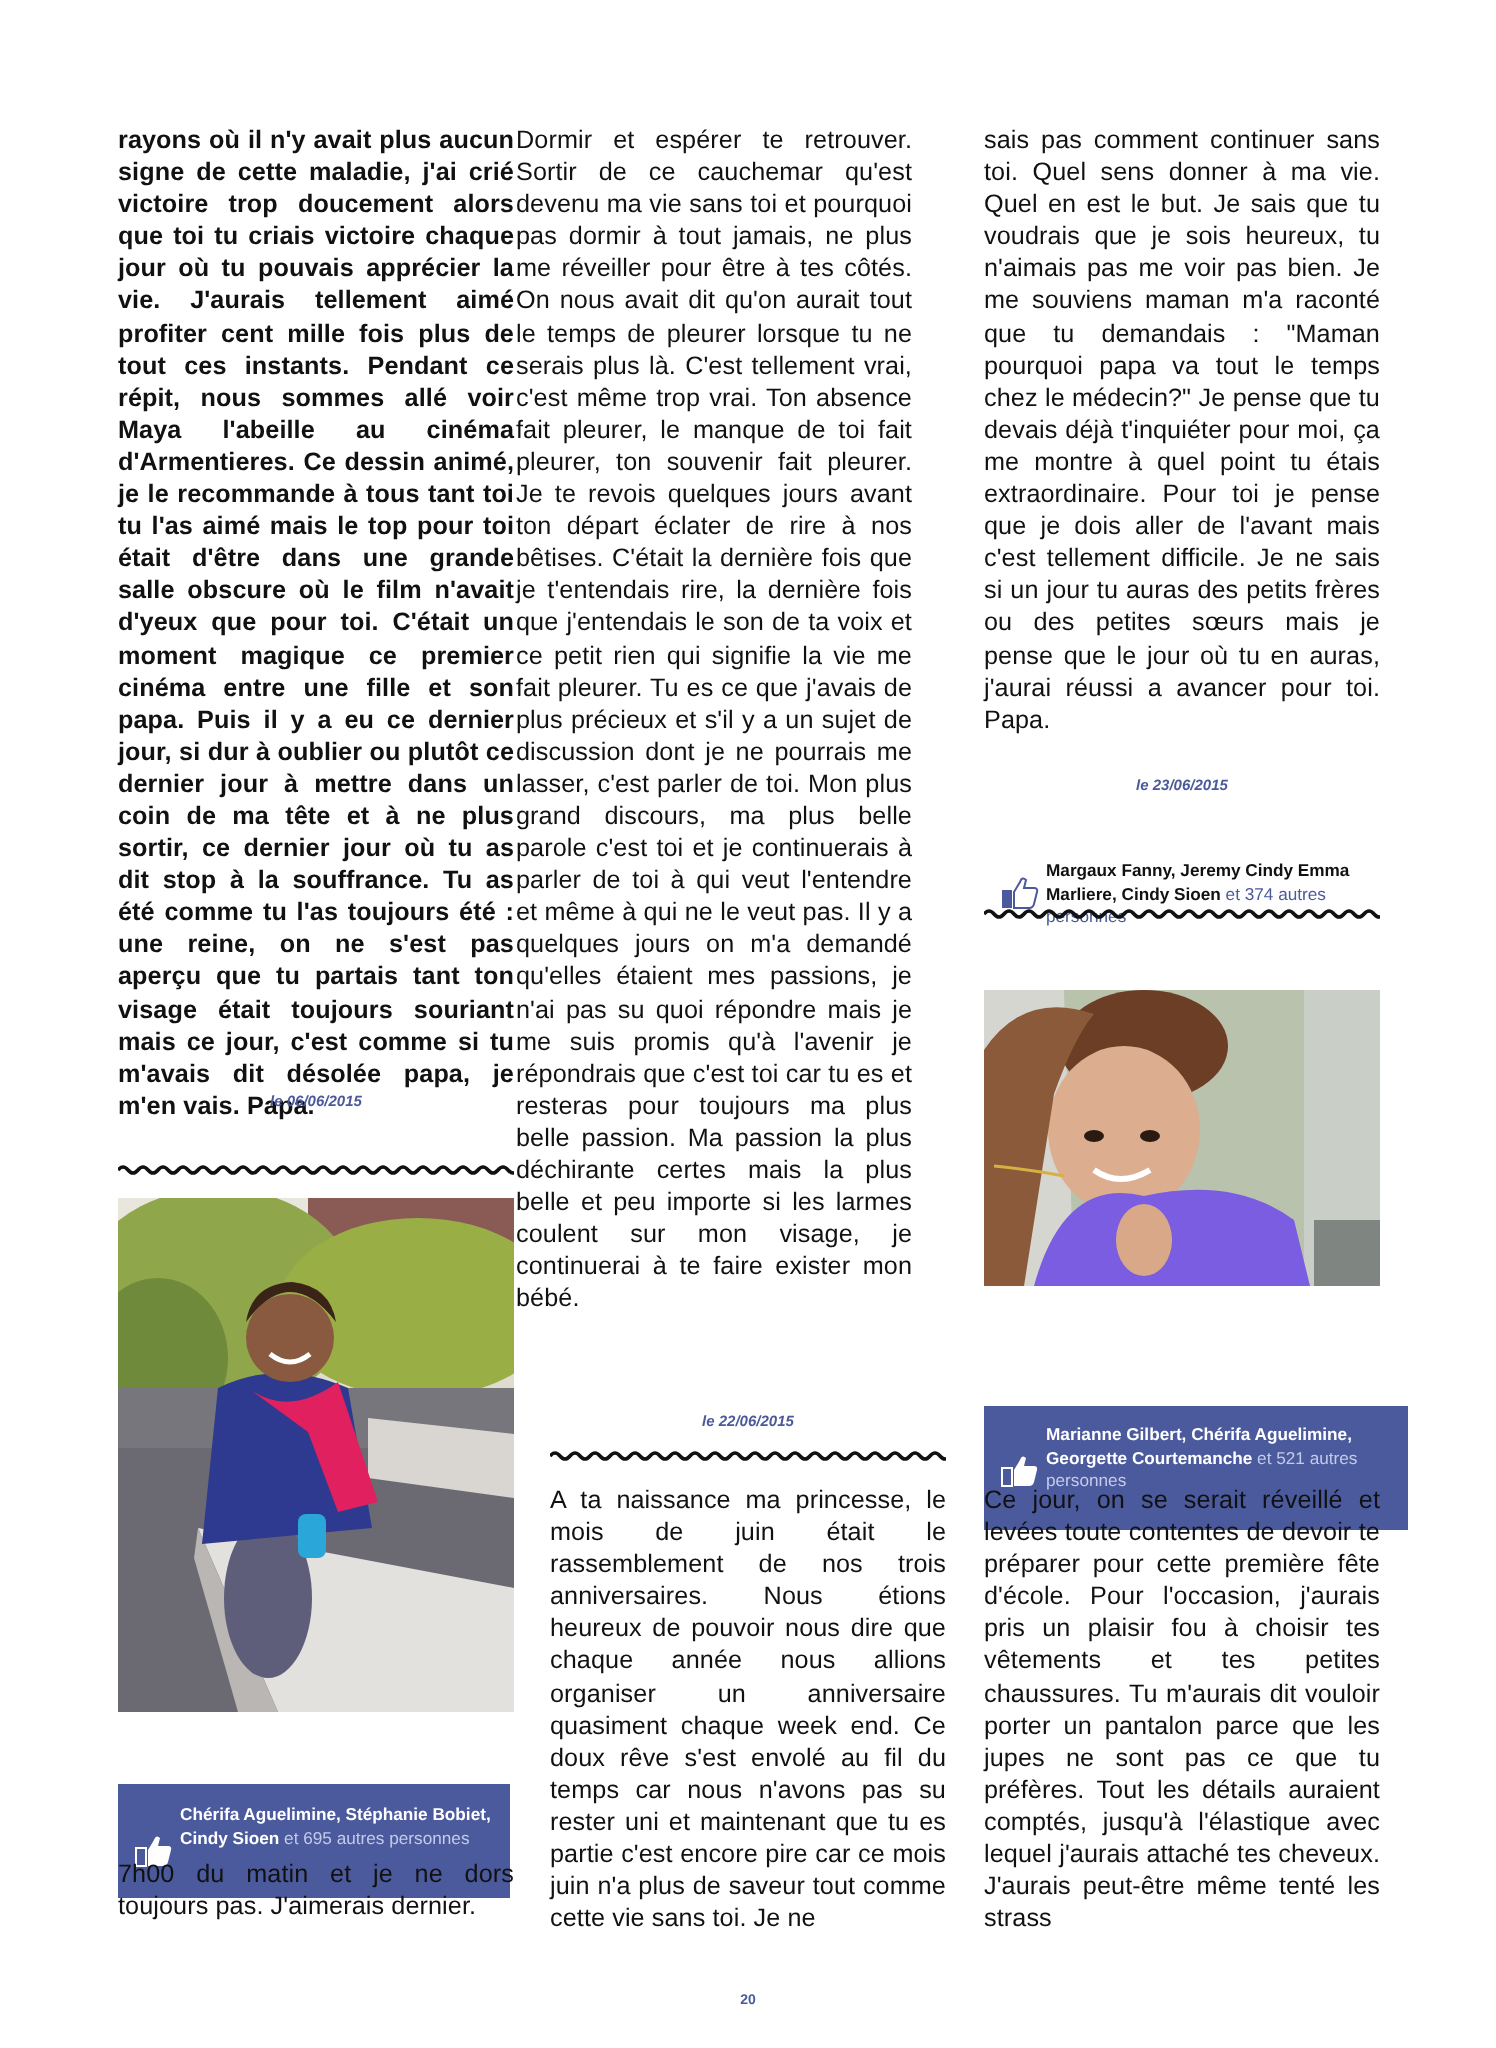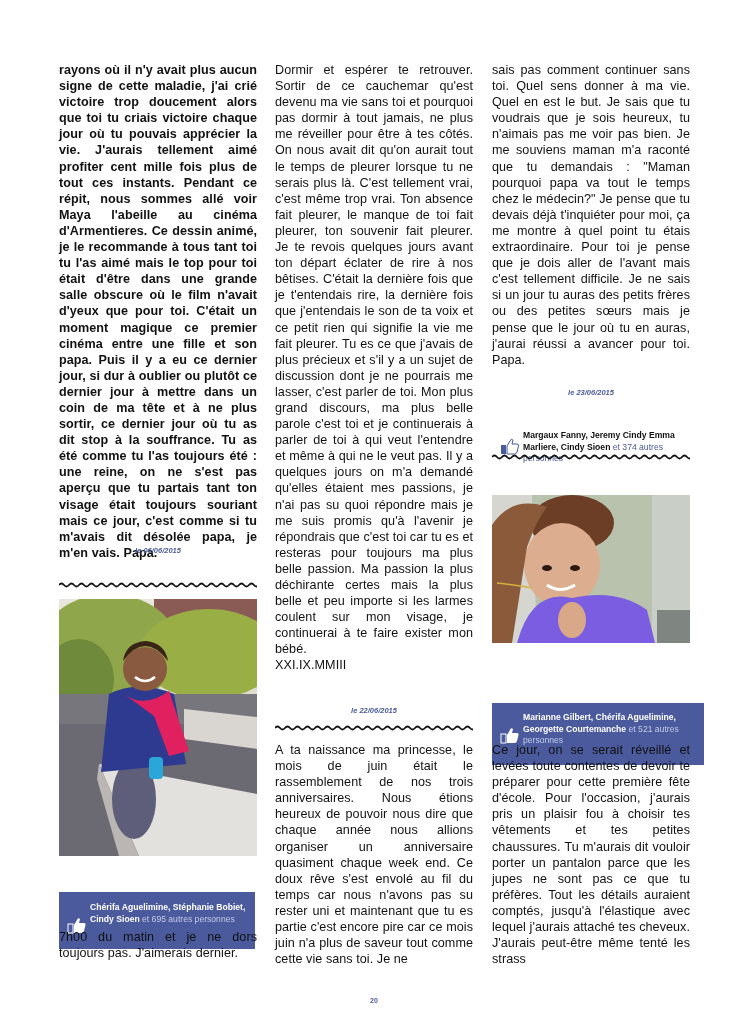--- a/index.html
+++ b/index.html
@@ -66,23 +66,22 @@
         <rect x="1" y="7" width="5" height="9" fill="#4b5a9c" stroke="#fff" stroke-width="1"></rect>
         <path d="M7 8 l3 -5 q1 -3 3 -1 l-1 4 h5 q2 0 1.5 2 l-1.5 6 q-0.5 2 -2.5 2 h-7.5 z" fill="#fff"></path>
       </svg>
   </span>
   <span>Chérifa Aguelimine, Stéphanie Bobiet, Cindy Sioen</span><span class="more"> et 695 autres personnes</span>
 </div>
 <div class="col" style="left:59px; top:929px;">
   <p class="p">7h00 du matin et je ne dors toujours pas. J'aimerais dernier.</p>
 </div>
 
-<div class="col" style="left:275px; top:62px;">
+<div class="col" style="left:258px; top:62px;">
   <p class="p">Dormir et espérer te retrouver. Sortir de ce cauchemar qu'est devenu ma vie sans toi et pourquoi pas dormir à tout jamais, ne plus me réveiller pour être à tes côtés. On nous avait dit qu'on aurait tout le temps de pleurer lorsque tu ne serais plus là. C'est tellement vrai, c'est même trop vrai. Ton absence fait pleurer, le manque de toi fait pleurer, ton souvenir fait pleurer. Je te revois quelques jours avant ton départ éclater de rire à nos bêtises. C'était la dernière fois que je t'entendais rire, la dernière fois que j'entendais le son de ta voix et ce petit rien qui signifie la vie me fait pleurer. Tu es ce que j'avais de plus précieux et s'il y a un sujet de discussion dont je ne pourrais me lasser, c'est parler de toi. Mon plus grand discours, ma plus belle parole c'est toi et je continuerais à parler de toi à qui veut l'entendre et même à qui ne le veut pas. Il y a quelques jours on m'a demandé qu'elles étaient mes passions, je n'ai pas su quoi répondre mais je me suis promis qu'à l'avenir je répondrais que c'est toi car tu es et resteras pour toujours ma plus belle passion. Ma passion la plus déchirante certes mais la plus belle et peu importe si les larmes coulent sur mon visage, je continuerai à te faire exister mon bébé.</p>
-  <p class="p" style="text-align:left;">XXI.IX.MMIII</p>
 </div>
 <div class="col date" style="left:275px; top:706px;">le 22/06/2015</div>
 <div class="col wave" style="left:275px; top:724px;">
   <svg width="198" height="8" viewBox="0 0 198 8">
       <path d="M0 4 q2.5 -3 5 0 t5 0 t5 0 t5 0 t5 0 t5 0 t5 0 t5 0 t5 0 t5 0 t5 0 t5 0 t5 0 t5 0 t5 0 t5 0 t5 0 t5 0 t5 0 t5 0 t5 0 t5 0 t5 0 t5 0 t5 0 t5 0 t5 0 t5 0 t5 0 t5 0 t5 0 t5 0 t5 0 t5 0 t5 0 t5 0 t5 0 t5 0 t5 0 t5 0" stroke="#111" stroke-width="1.8" fill="none"></path>
     </svg>
 </div>
 <div class="col" style="left:275px; top:742px;">
   <p class="p">A ta naissance ma princesse, le mois de juin était le rassemblement de nos trois anniversaires. Nous étions heureux de pouvoir nous dire que chaque année nous allions organiser un anniversaire quasiment chaque week end. Ce doux rêve s'est envolé au fil du temps car nous n'avons pas su rester uni et maintenant que tu es partie c'est encore pire car ce mois juin n'a plus de saveur tout comme cette vie sans toi. Je ne</p>
 </div>

